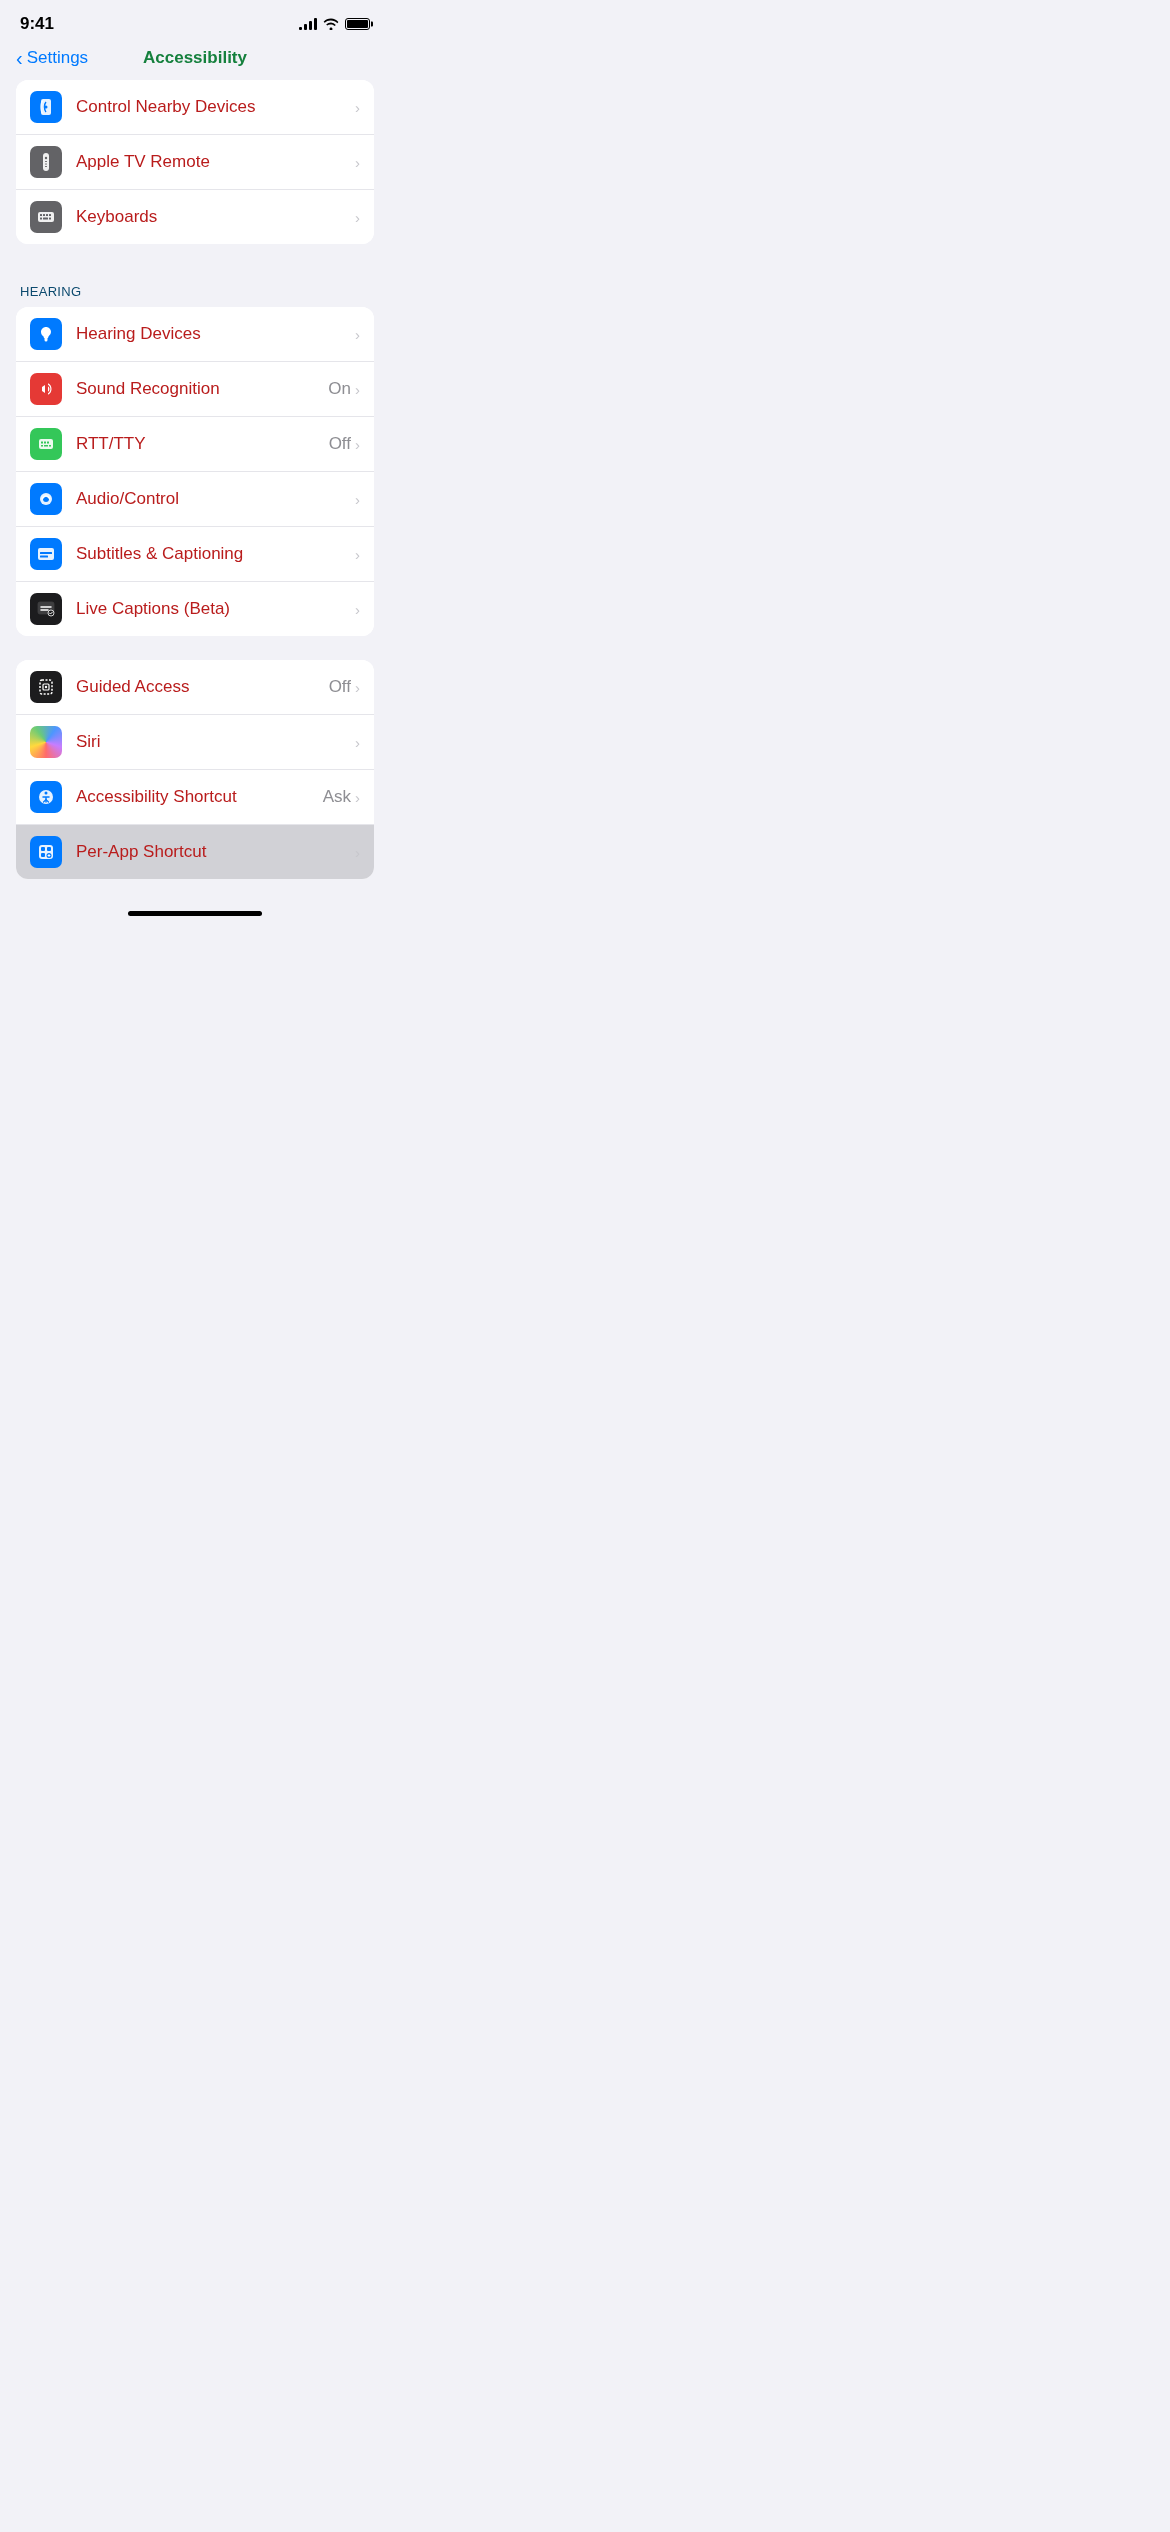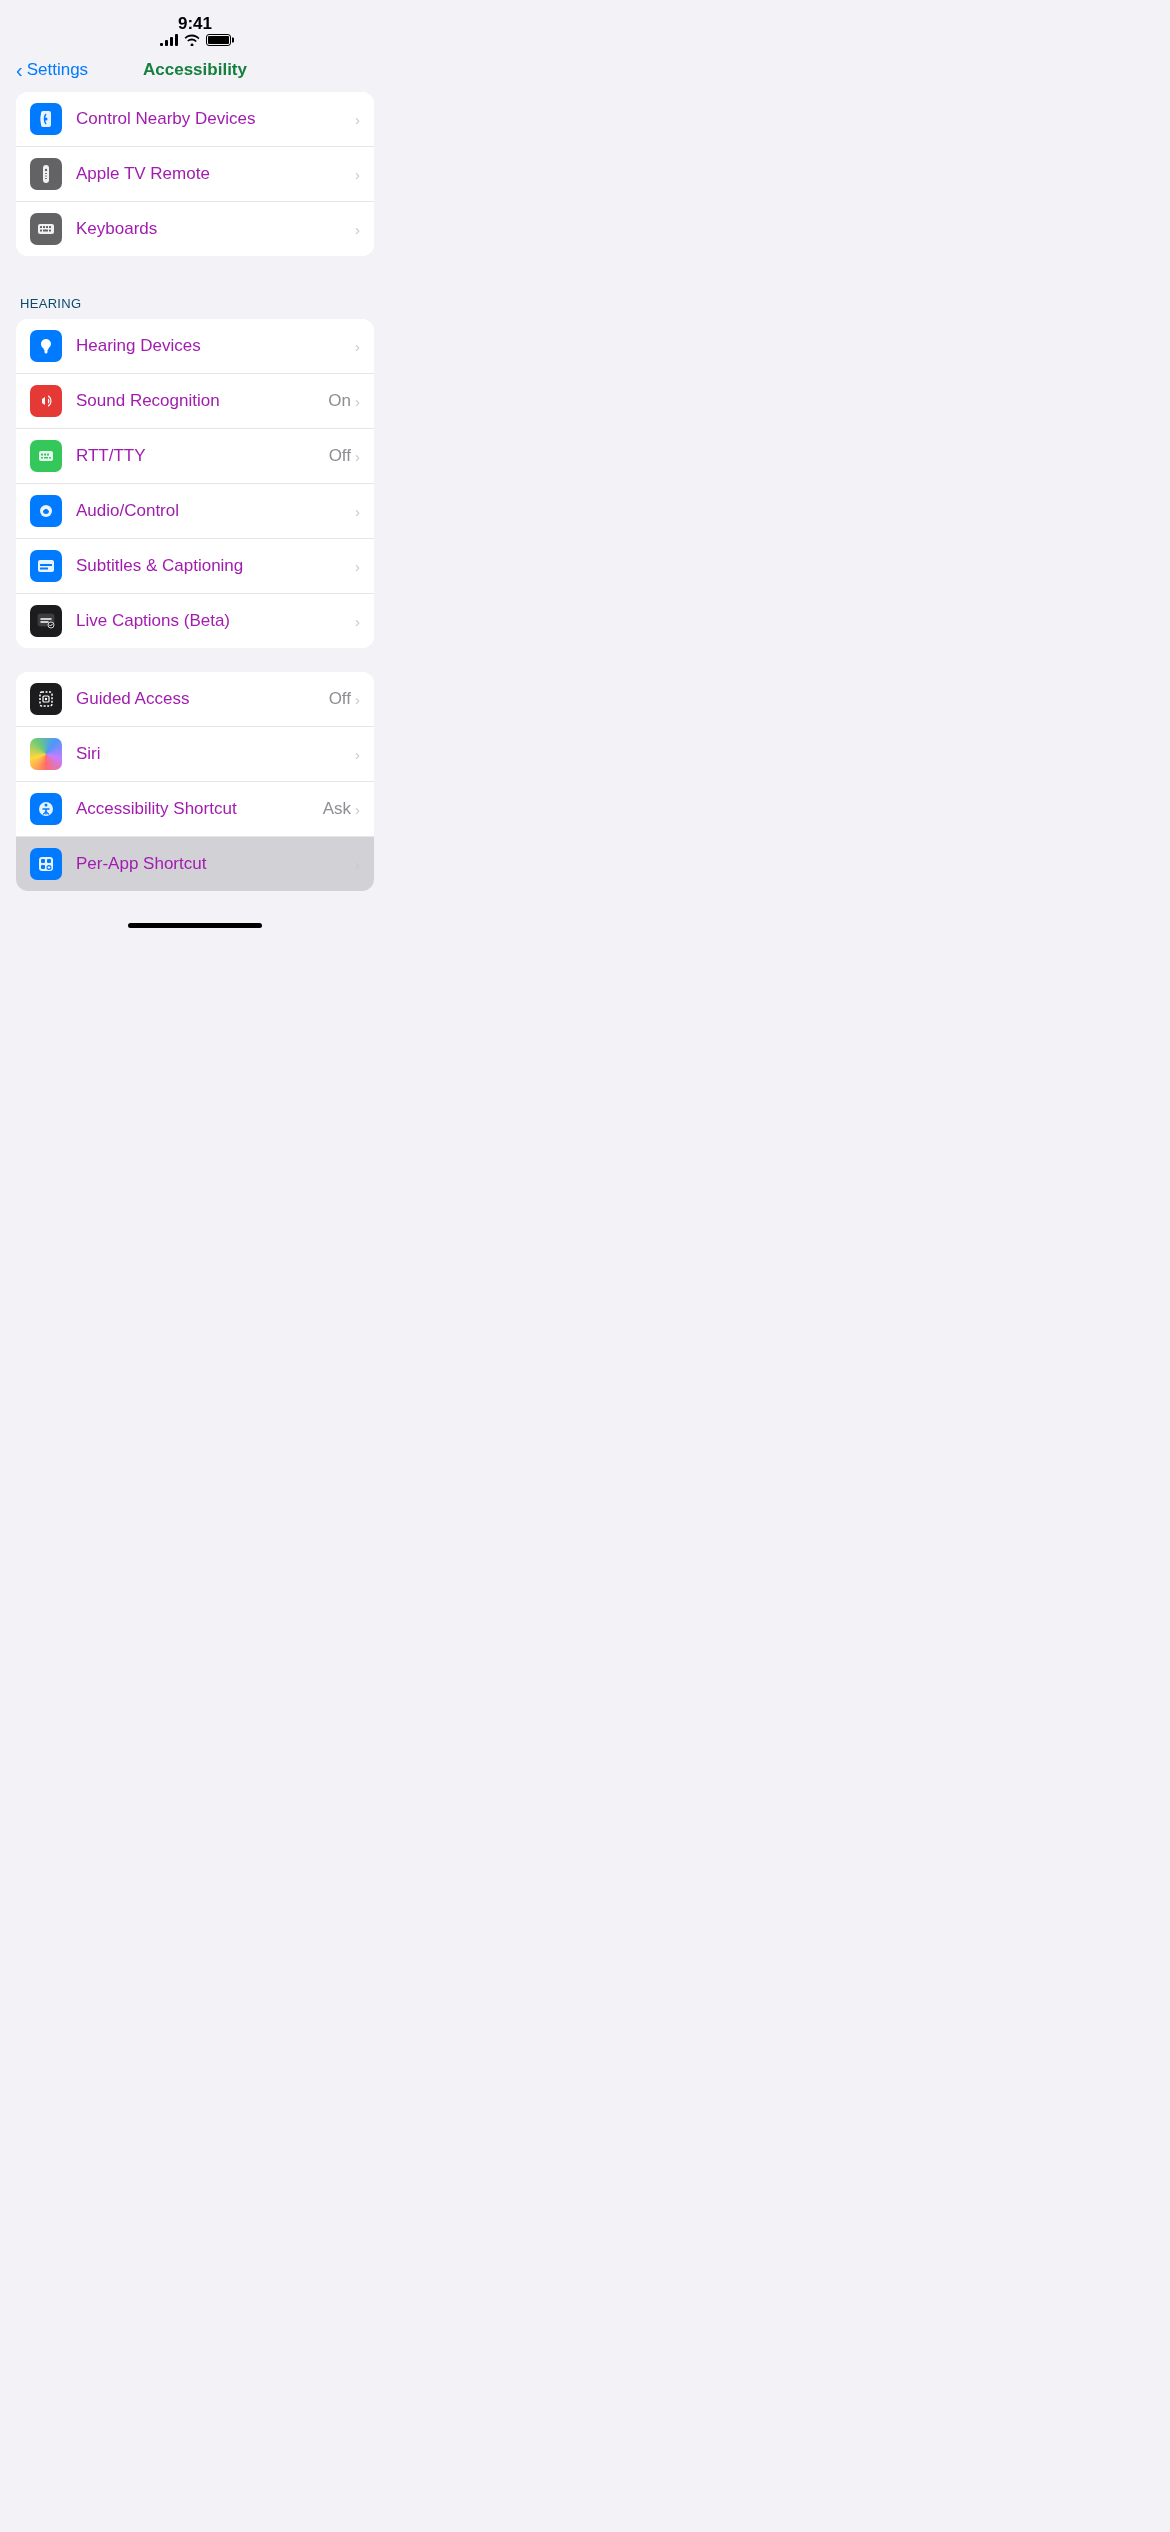--- a/index.html
+++ b/index.html
@@ -13,21 +13,20 @@
       overflow-x: hidden;
     }
 
     
     .status-bar {
       display: flex;
       justify-content: space-between;
       align-items: center;
       padding: 14px 20px 6px;
       background: #f2f2f7;
-      flex-direction: column;
     }
     .status-time {
       font-size: 17px;
       font-weight: 600;
       color: #000;
     }
     .status-icons {
       display: flex;
       align-items: center;
       gap: 6px;
@@ -148,21 +147,21 @@
       color: #fff;
     }
     .item-content {
       flex: 1;
       display: flex;
       align-items: center;
       justify-content: space-between;
     }
     .item-label {
       font-size: 17px;
-      color: #a21caf;
+      color: #b91c1c;
     }
     .item-right {
       display: flex;
       align-items: center;
       gap: 4px;
       color: #8e8e93;
       font-size: 17px;
     }
     .chevron-right {
       color: #c7c7cc;

